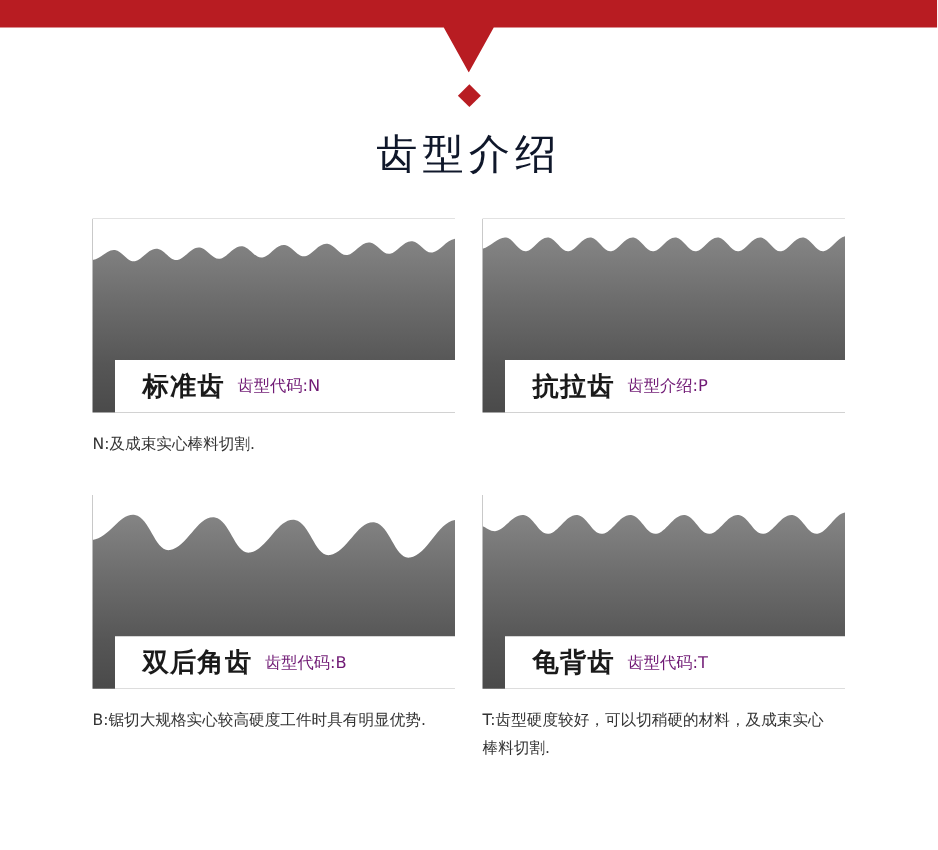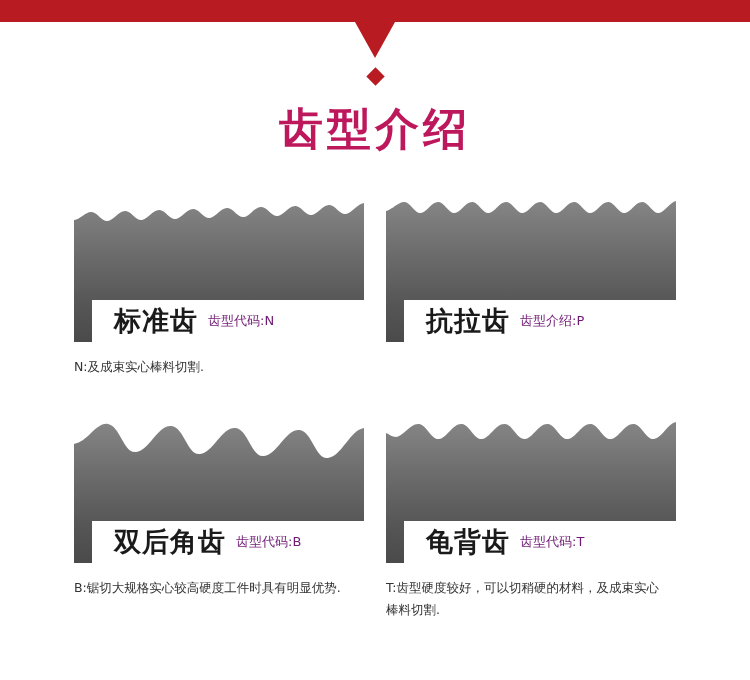--- a/index.html
+++ b/index.html
@@ -38,23 +38,23 @@
     margin-top: 8px;
   }
   .diamond {
     width: 13px;
     height: 13px;
     background: #b81c22;
     transform: rotate(45deg);
     margin: 0 auto 22px auto;
   }
   .page-title {
-    font-size: 44px;
-    color: #be185d;
-    font-weight: bold;
+    font-size: 33px;
+    color: #0f172a;
+    font-weight: normal;
     letter-spacing: 4px;
     line-height: 1.1;
     font-family: "DejaVu Sans", "Liberation Sans", sans-serif;
   }
 
   
   .grid {
     margin: 34px 0 0 0;
     padding: 0 74px;
     display: flex;
@@ -88,21 +88,21 @@
     margin-left: 18px;
     width: 272px;
     height: 42px;
     background: #ffffff;
     display: flex;
     align-items: center;
     box-sizing: border-box;
     padding-left: 22px;
   }
   .label-name {
-    font-size: 27px;
+    font-size: 21px;
     font-weight: bold;
     color: #1a1a1a;
     letter-spacing: 1px;
     white-space: nowrap;
     text-align: right;
   }
   .label-code {
     font-size: 13px;
     color: #701a75;
     margin-left: 10px;

